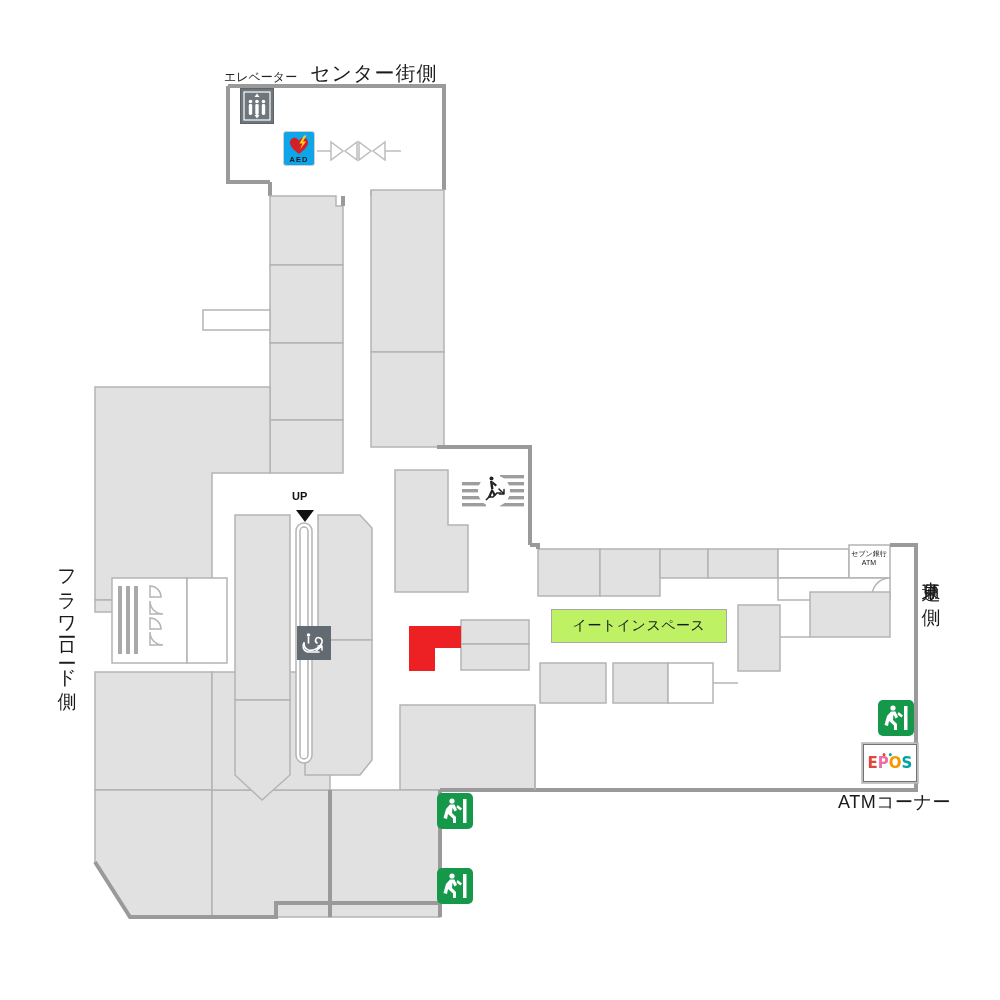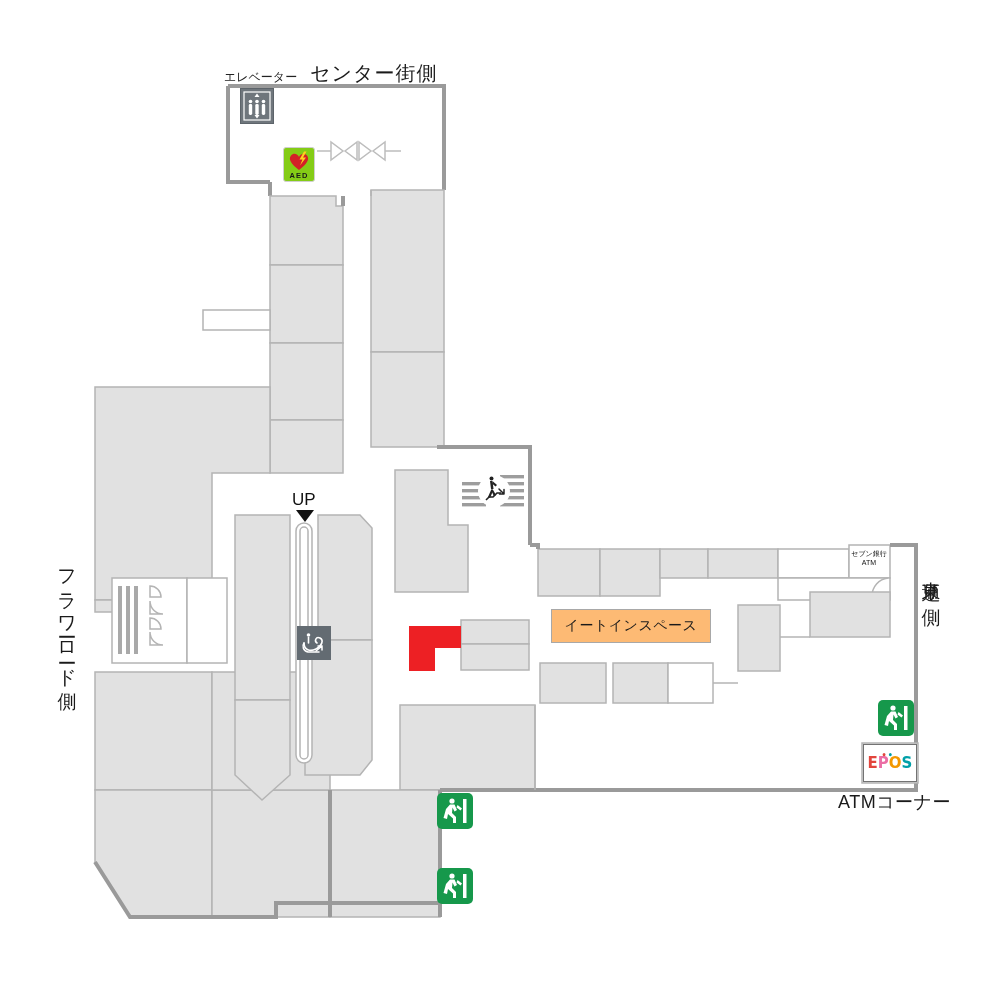--- a/index.html
+++ b/index.html
@@ -65,32 +65,32 @@
   }
   #label-atm-corner {
     left: 838px;
     top: 790px;
     font-size: 18px;
     letter-spacing: 0.5px;
   }
   #label-up {
     left: 292px;
     top: 490px;
-    font-size: 17px;
-    font-weight: 400;
+    font-size: 11px;
+    font-weight: 700;
     color: #111;
   }
   #label-eatin {
     position: absolute;
     left: 551px;
     top: 609px;
-    width: 160px;
+    width: 176px;
     height: 34px;
     border: 1px solid #a8a8a8;
-    background: #fdba74;
+    background: #bef264;
     display: flex;
     align-items: center;
     justify-content: center;
     font-size: 14px;
     color: #1a1a1a;
     letter-spacing: 0.5px;
     box-sizing: border-box;
   }
   #label-sevenbank {
     position: absolute;
@@ -118,25 +118,24 @@
     background: #6f767c;
     border: 1px solid #5d646a;
     box-sizing: border-box;
   }
   
   #icon-aed {
     left: 283px;
     top: 131px;
     width: 32px;
     height: 35px;
-    background: #84cc16;
+    background: #0ea5e9;
     border: 1px solid #cfcfcf;
     border-radius: 3px;
     box-sizing: border-box;
-    margin-top: 16px;
   }
   
   #icon-escalator {
     left: 297px;
     top: 626px;
     width: 34px;
     height: 34px;
     background: #636b72;
   }
   

